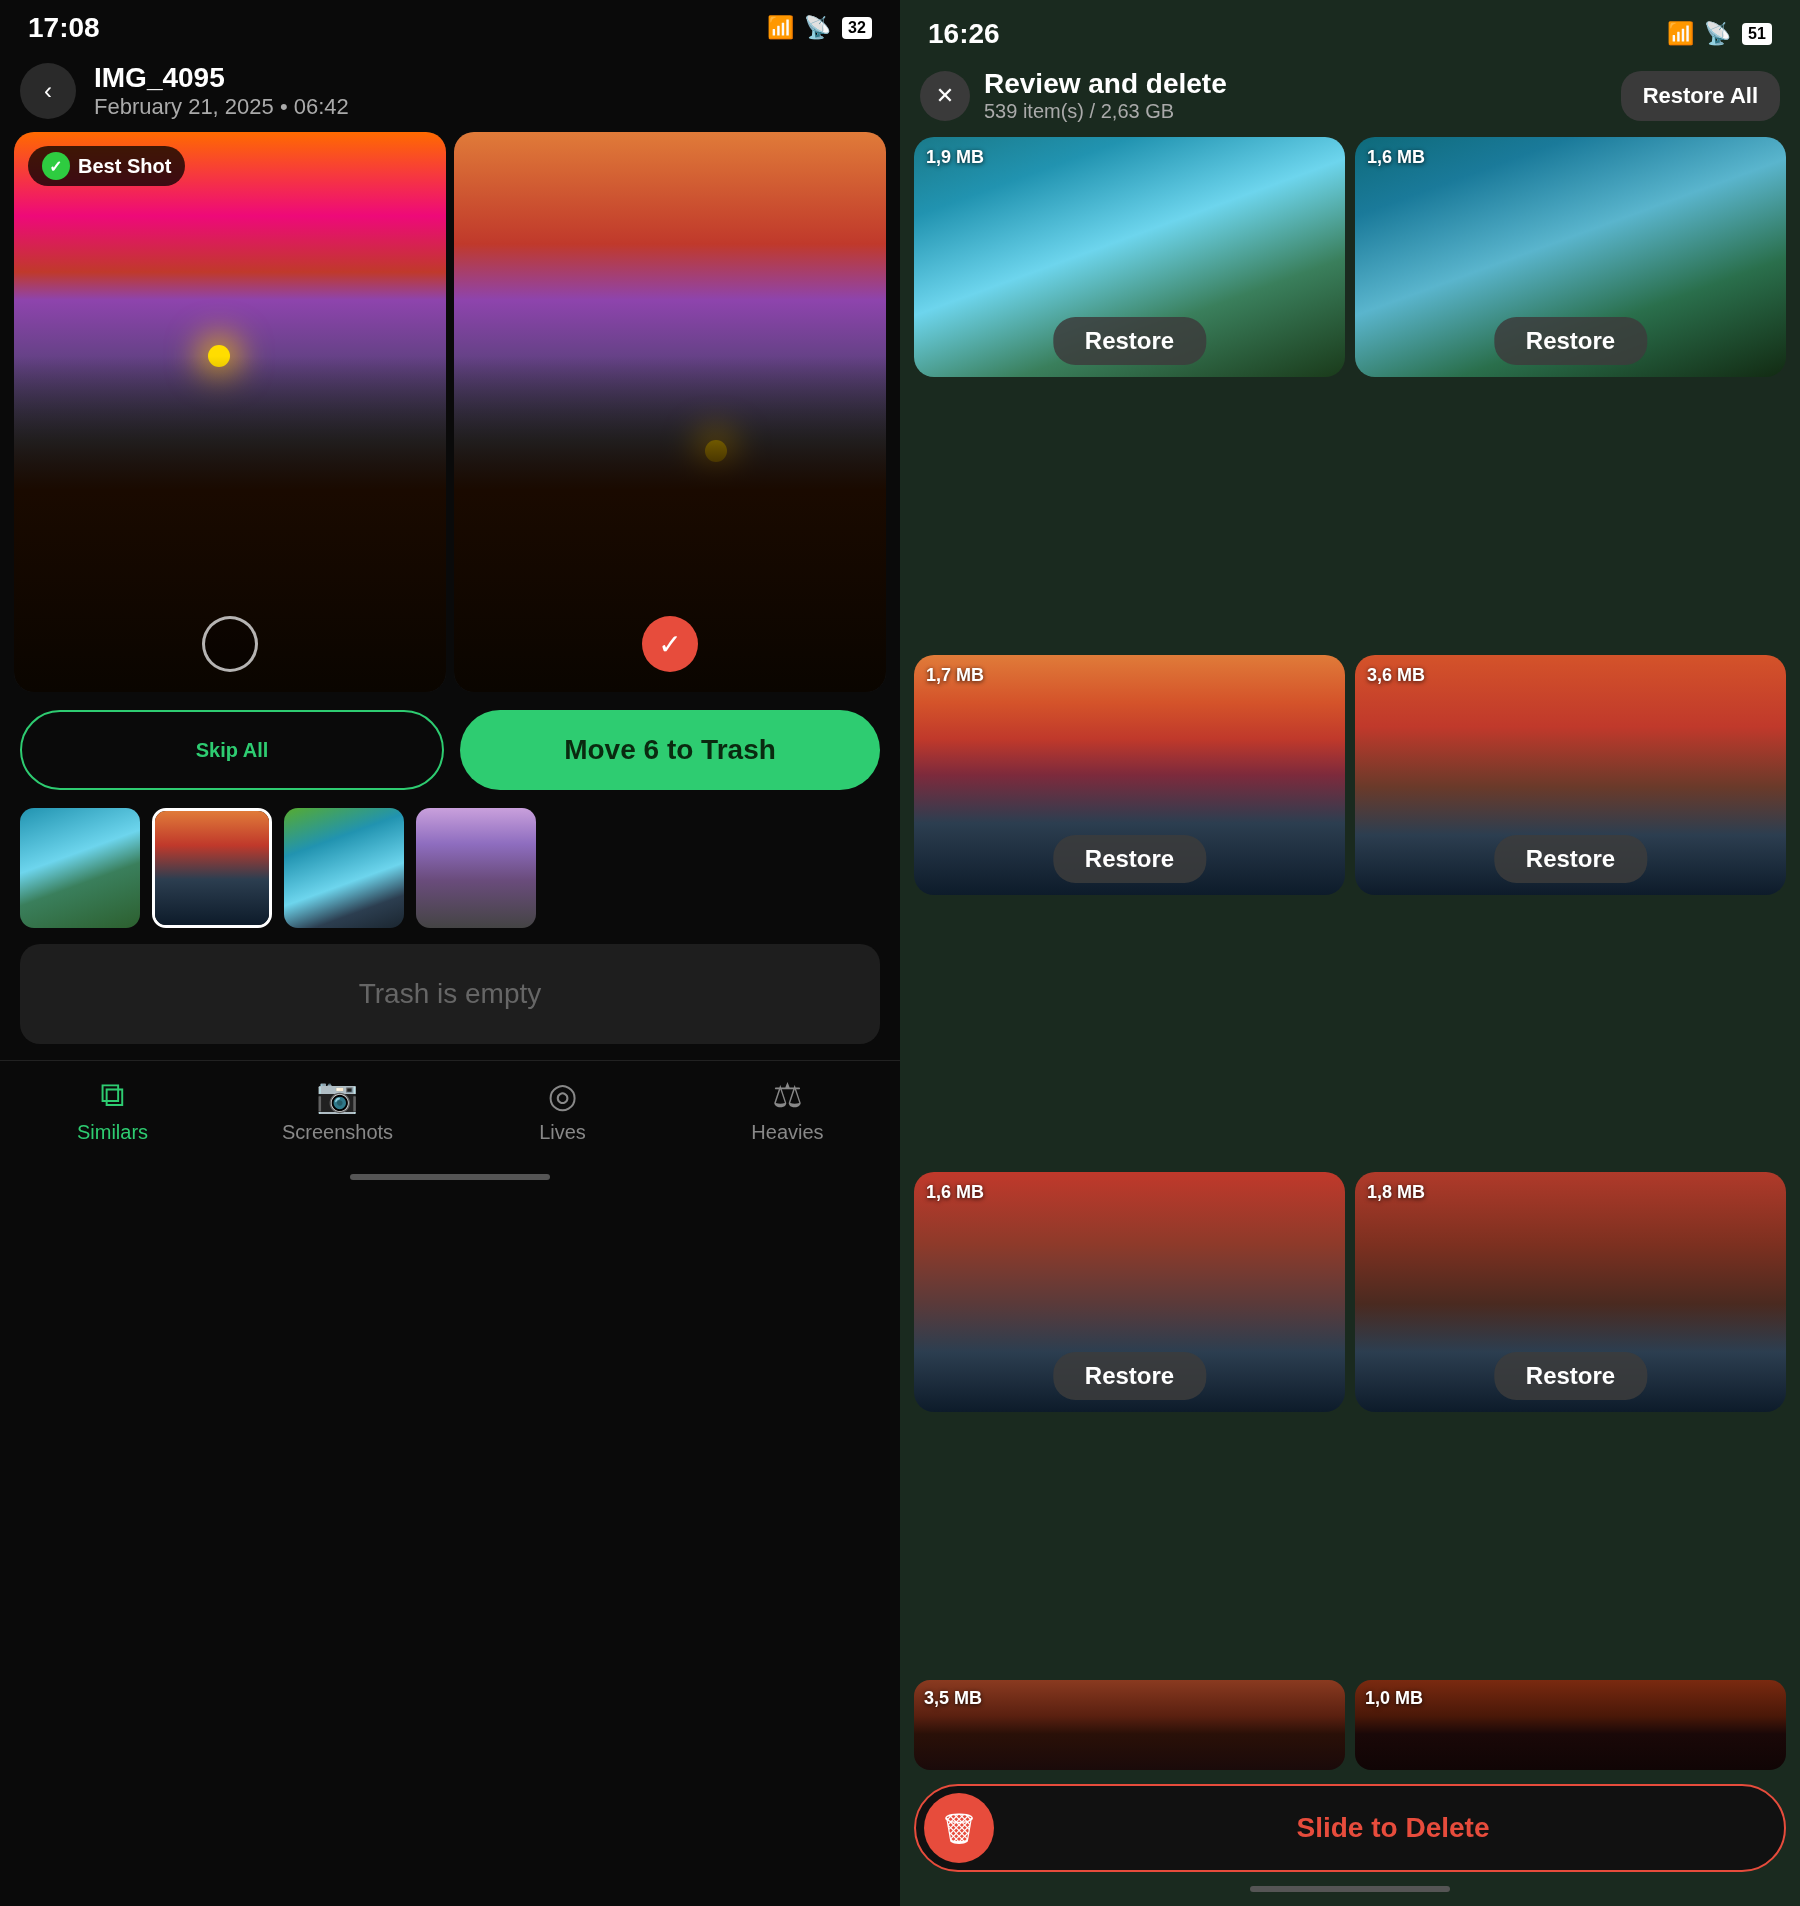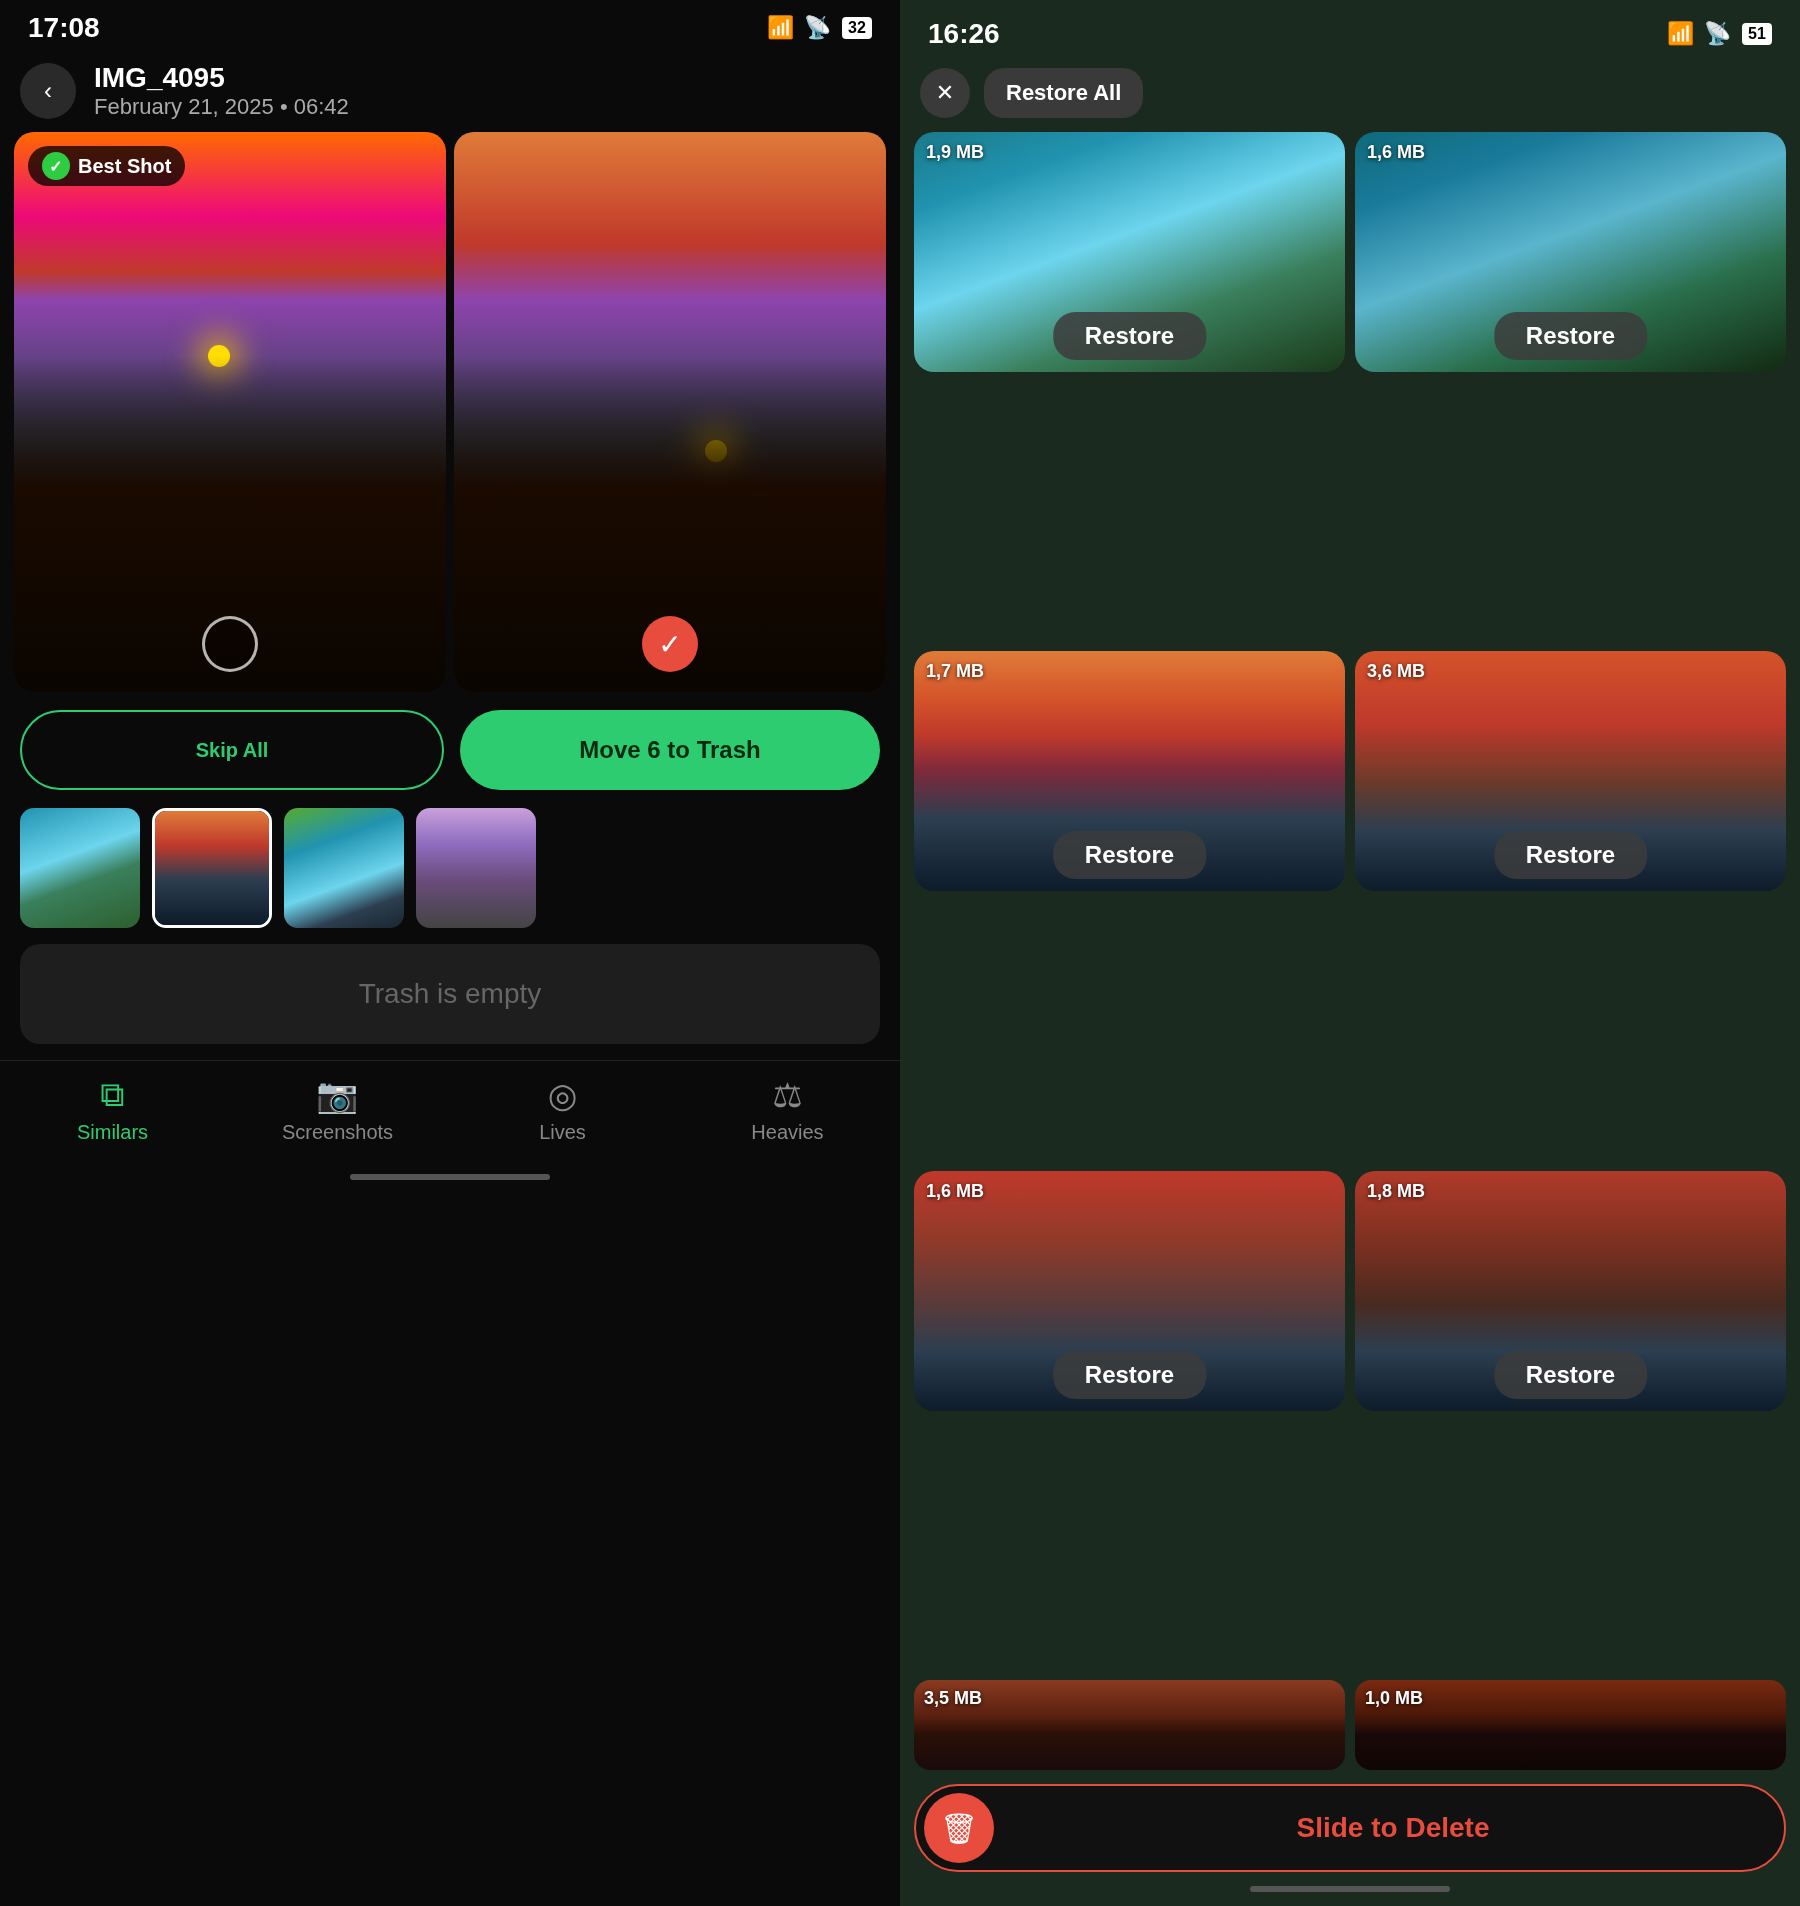--- a/index.html
+++ b/index.html
@@ -193,21 +193,21 @@
       align-items: center;
       justify-content: center;
     }
     .btn-move-trash {
       flex: 1;
       height: 80px;
       border-radius: 40px;
       background: #2ecc71;
       border: none;
       color: #0a2a10;
-      font-size: 24px;
+      font-size: 28px;
       font-weight: 700;
       cursor: pointer;
       display: flex;
       align-items: center;
       justify-content: center;
     }
     .thumbnails-row {
       display: flex;
       gap: 12px;
       padding: 0 20px 16px;
@@ -574,20 +574,24 @@
         <span>📶</span>
         <span>📡</span>
         <span class="battery-badge">51</span>
       </div>
     </div>
 
     <div class="review-header">
       <div class="close-btn">
         <span>✕</span>
       </div>
+      <div class="review-title-block">
+        <div class="review-title">Review and delete</div>
+        <div class="review-subtitle">539 item(s) / 2,63 GB</div>
+      </div>
       <button class="restore-all-btn">Restore All</button>
     </div>
 
     <div class="photo-grid">
 
       <div class="grid-photo">
         <div class="grid-img-beach"></div>
         <span class="grid-photo-size">1,9 MB</span>
         <button class="restore-btn-overlay">Restore</button>
       </div>

